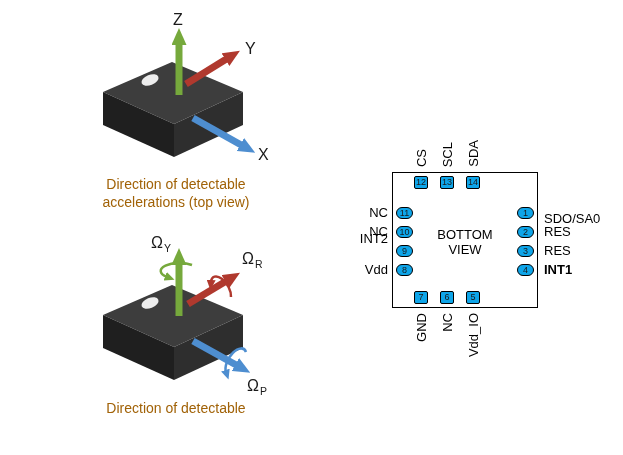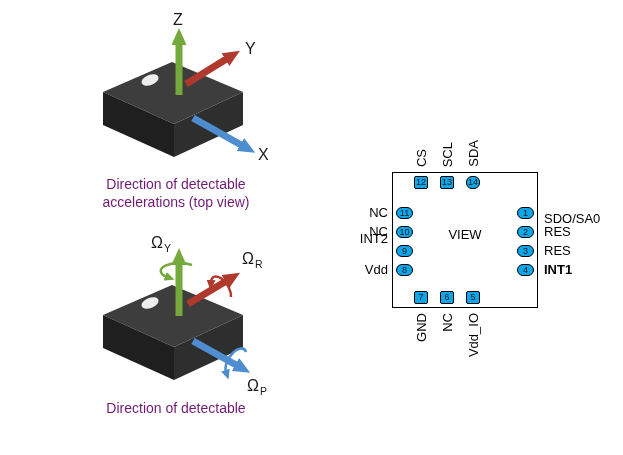--- a/index.html
+++ b/index.html
@@ -8,21 +8,21 @@
     position:relative;
     background:#ffffff;
     font-family:"Liberation Sans", sans-serif;
     color:#1a1a1a;
     overflow:hidden;
   }
   .stage { position:absolute; inset:0; }
   .diagrams { position:absolute; left:0; top:0; }
   .caption {
     position:absolute; width:280px; text-align:center;
-    font-size:14px; line-height:18px; color:#701a75;
+    font-size:14px; line-height:18px; color:#a16207;
   }
   .package {
     position:absolute; left:392px; top:172px; width:146px; height:136px;
     border:1.5px solid #000; background:#fff;
   }
   .pinbox {
     position:absolute; border:1px solid #000; border-radius:2px;
     background:#0ea5e9; font-size:9px; line-height:1;
     display:flex; align-items:center; justify-content:center;
   }
@@ -117,26 +117,27 @@
     <div>Direction of detectable</div>
     <div>accelerations (top view)</div>
   </div>
   <div class="caption" style="left:36px; top:399px;">
     <div>Direction of detectable</div>
   </div>
 
   <div class="package"></div>
 
   <div class="centerlabel">
+    <div>BOTTOM</div>
     <div>VIEW</div>
   </div>
 
   <div class="pinbox h" style="left:414px; top:176px;">12</div>
   <div class="pinbox h" style="left:440px; top:176px;">13</div>
-  <div class="pinbox h" style="left:466px; top:176px;border-radius:6px;">14</div>
+  <div class="pinbox h" style="left:466px; top:176px;">14</div>
 
   <div class="vlabel" style="left:414px; bottom:288px;">CS</div>
   <div class="vlabel" style="left:440px; bottom:288px;">SCL</div>
   <div class="vlabel" style="left:466px; bottom:288px;">SDA</div>
 
   <div class="pinbox v" style="left:396px; top:207px;">11</div>
   <div class="pinbox v" style="left:396px; top:226px;">10</div>
   <div class="pinbox v" style="left:396px; top:245px;">9</div>
   <div class="pinbox v" style="left:396px; top:264px;">8</div>
 

